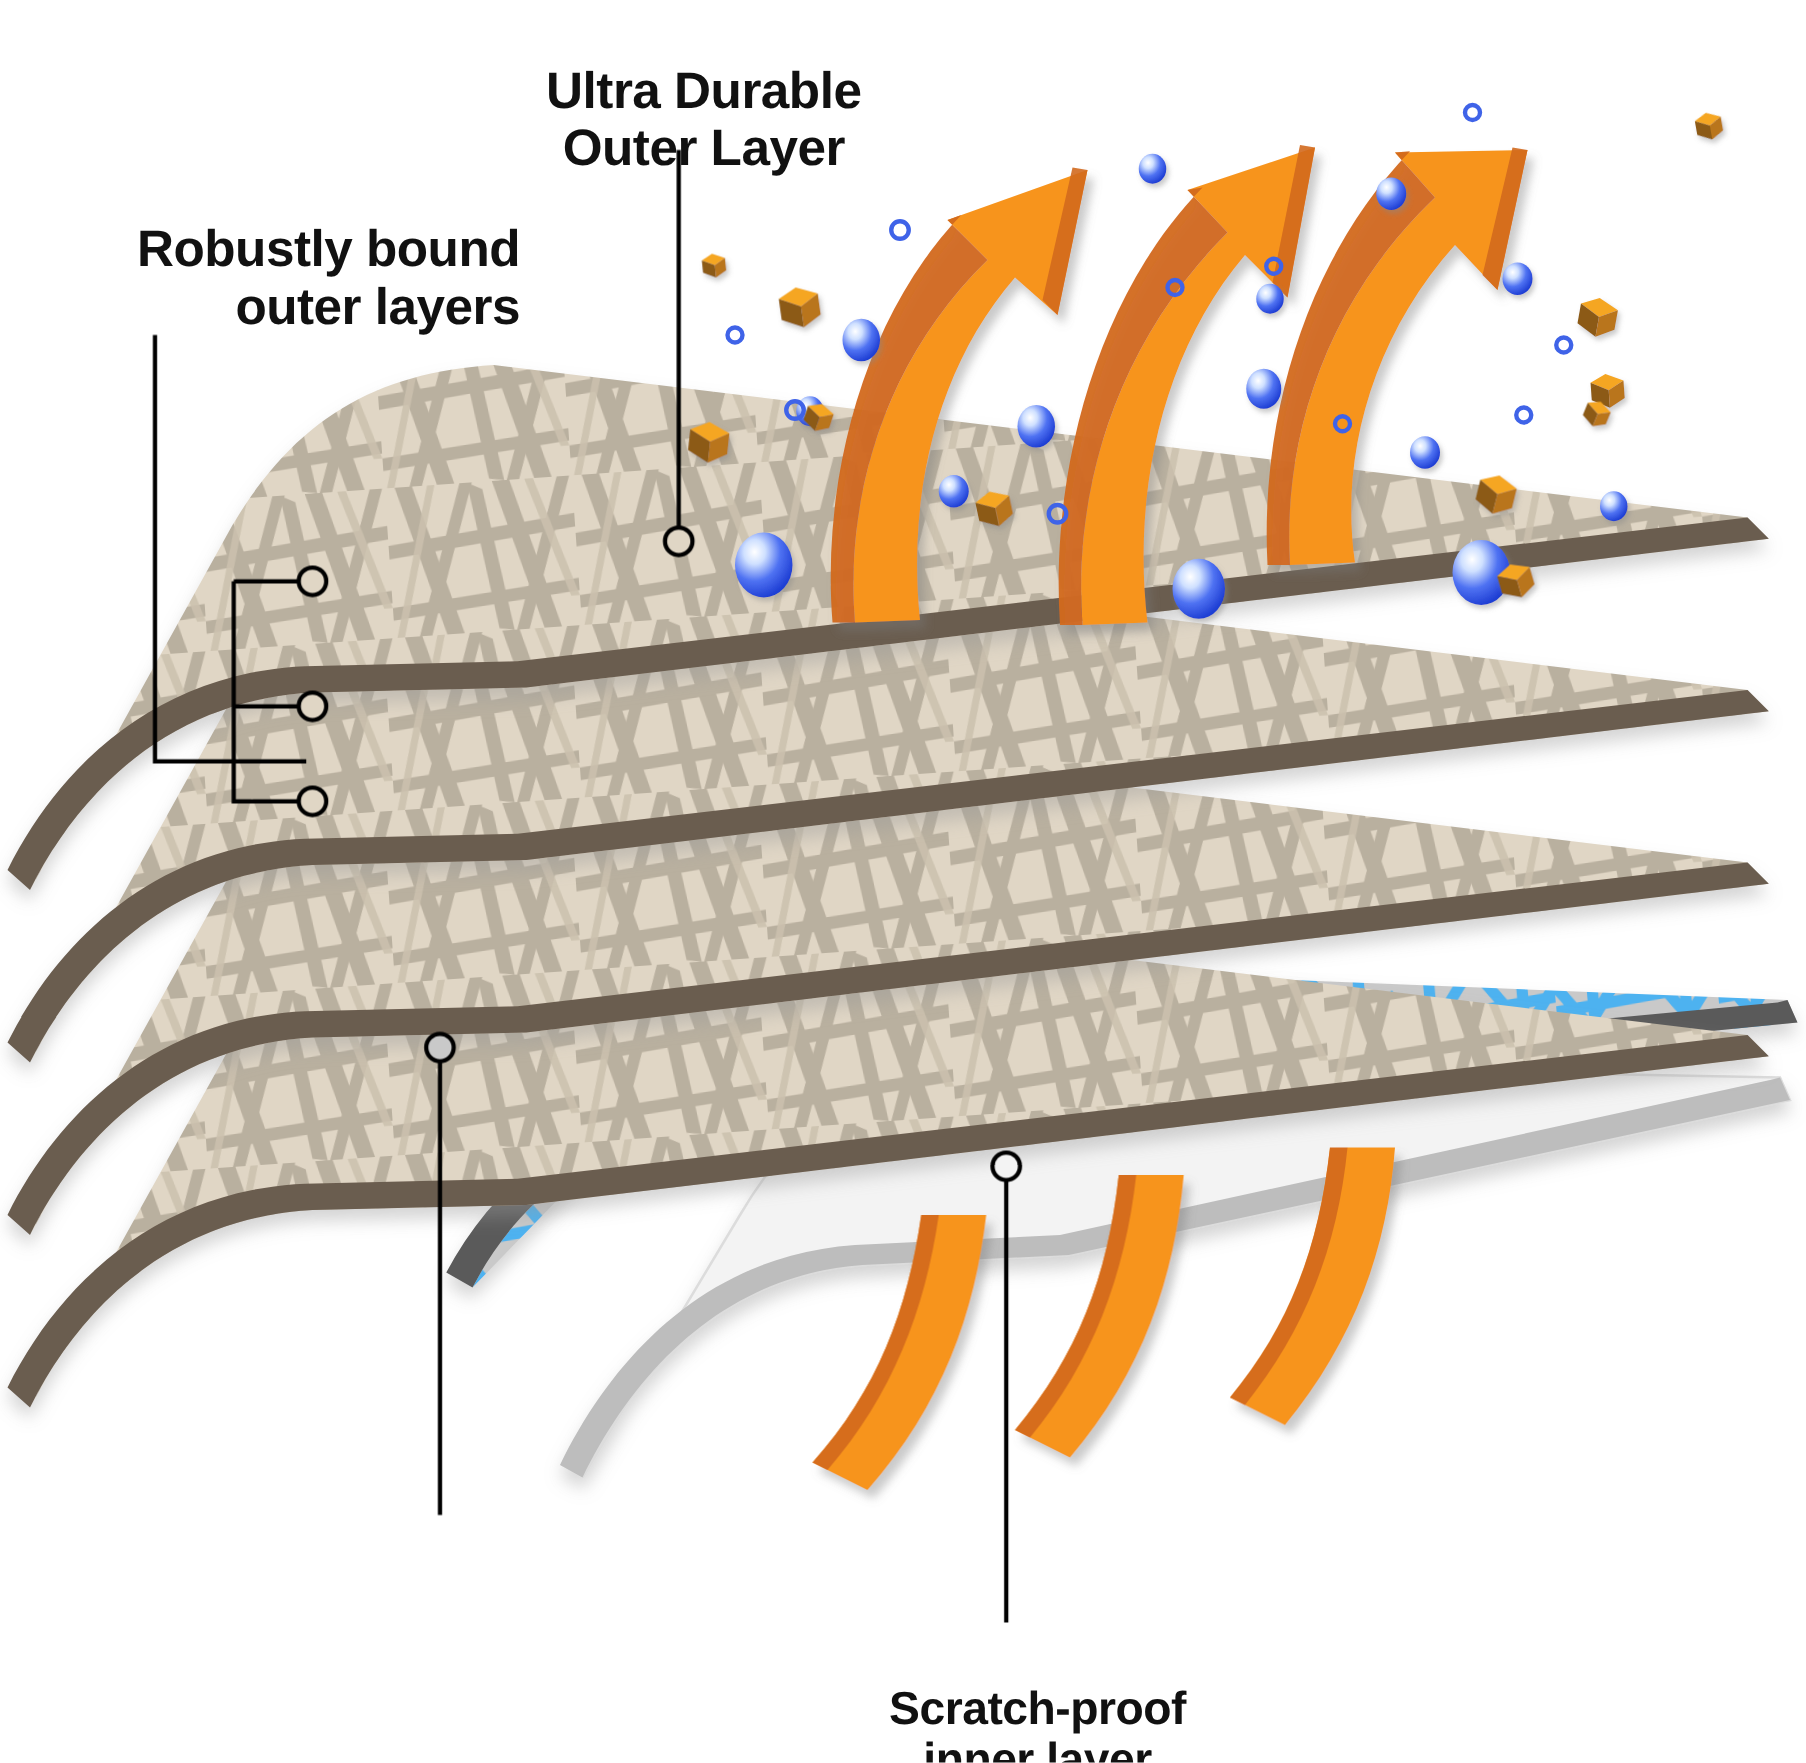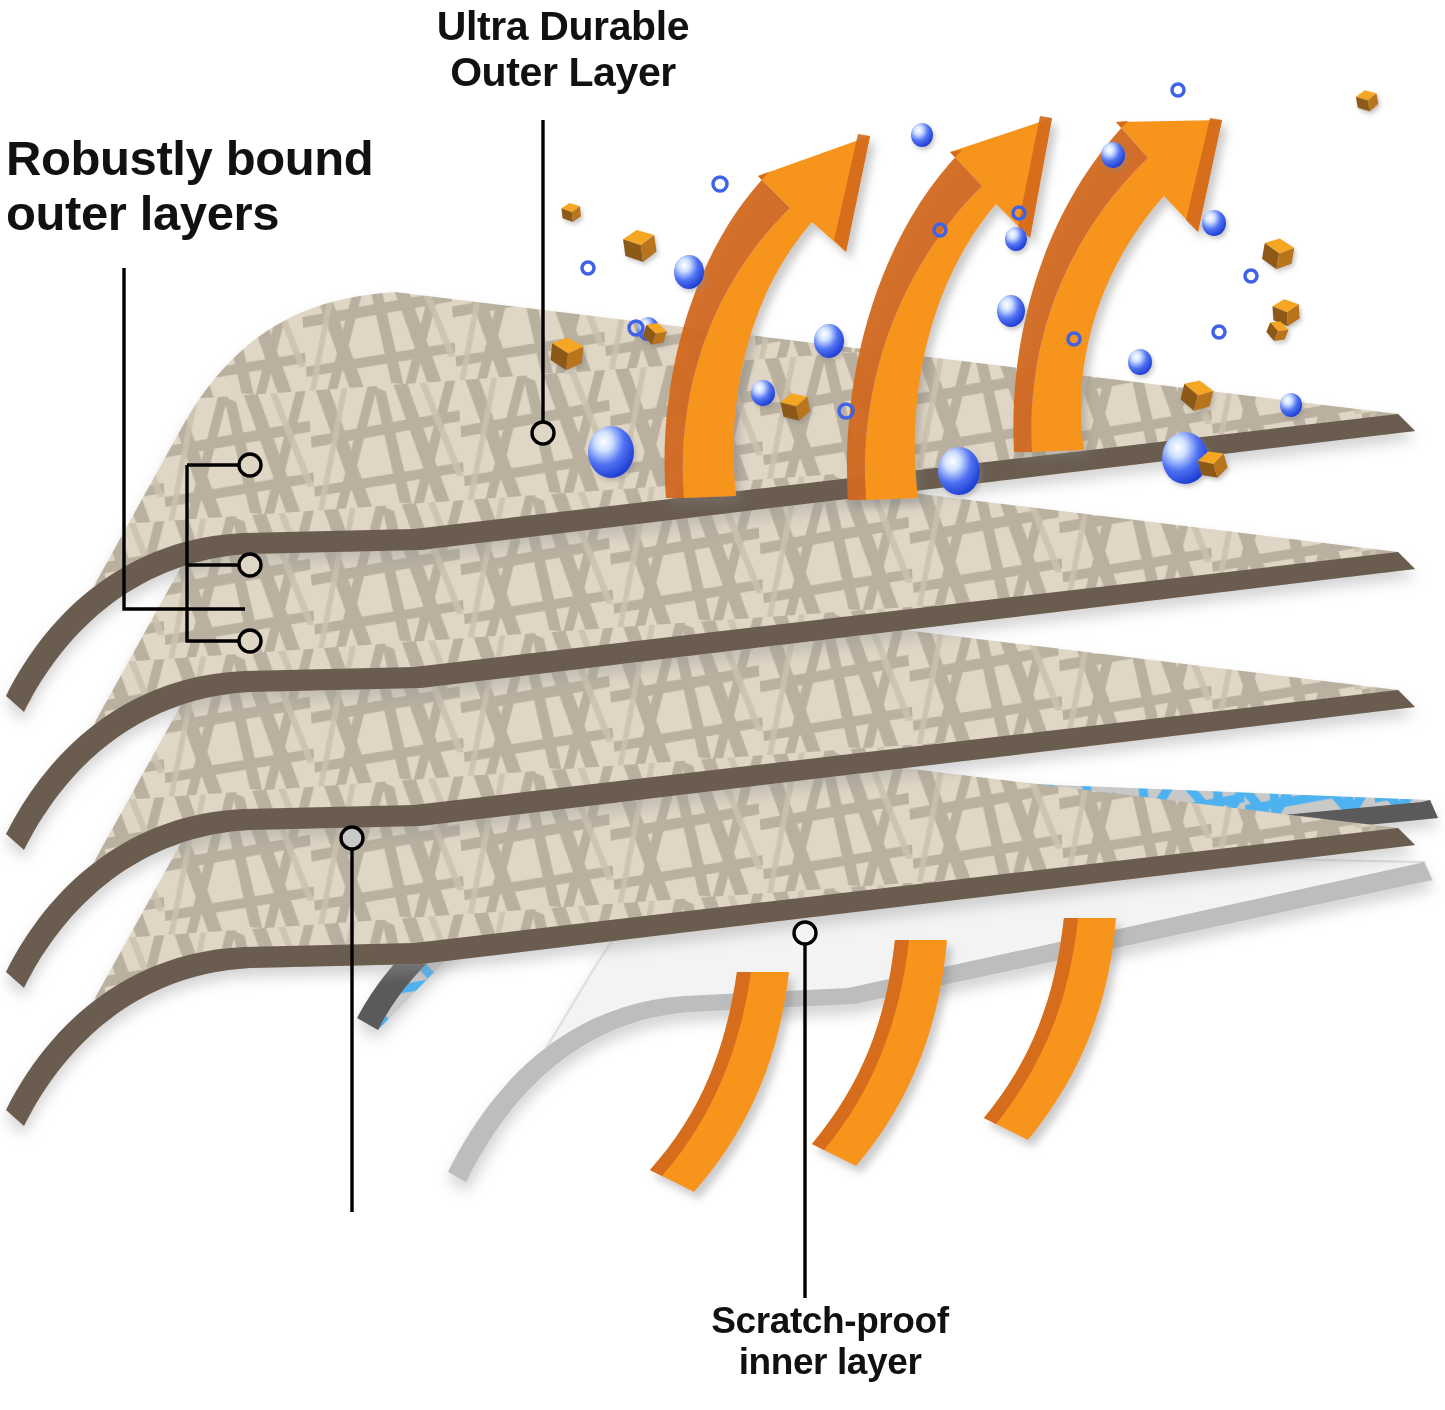--- a/index.html
+++ b/index.html
@@ -11,23 +11,24 @@
   #stage{position:absolute;inset:0;width:1445px;height:1410px;}
   svg#diagram{position:absolute;left:0;top:0;width:1445px;height:1410px;display:block;}
   .lbl{
     position:absolute;
     font-weight:700;
     color:#111111;
     line-height:1.12;
     letter-spacing:-0.4px;
     white-space:pre-line;
     font-family:"Liberation Sans", sans-serif;
+    margin-top:46px;
   }
   #lbl-outer{ left:398px; top:4px; width:330px; font-size:41px; text-align:center; }
-  #lbl-robust{ left:6px; top:131px; width:410px; font-size:49px; text-align:left; }
+  #lbl-robust{ left:6px; top:131px; width:410px; font-size:41px; text-align:right; }
   #lbl-membrane{ left:70px; top:1215px; width:600px; font-size:41px; text-align:left; }
   #lbl-scratch{ left:620px; top:1300px; width:420px; font-size:37px; text-align:center; }
 </style>
 </head>
 <body>
 
 <div id="stage">
 
   <svg id="diagram" viewBox="0 0 1445 1410" xmlns="http://www.w3.org/2000/svg">
     <defs>

